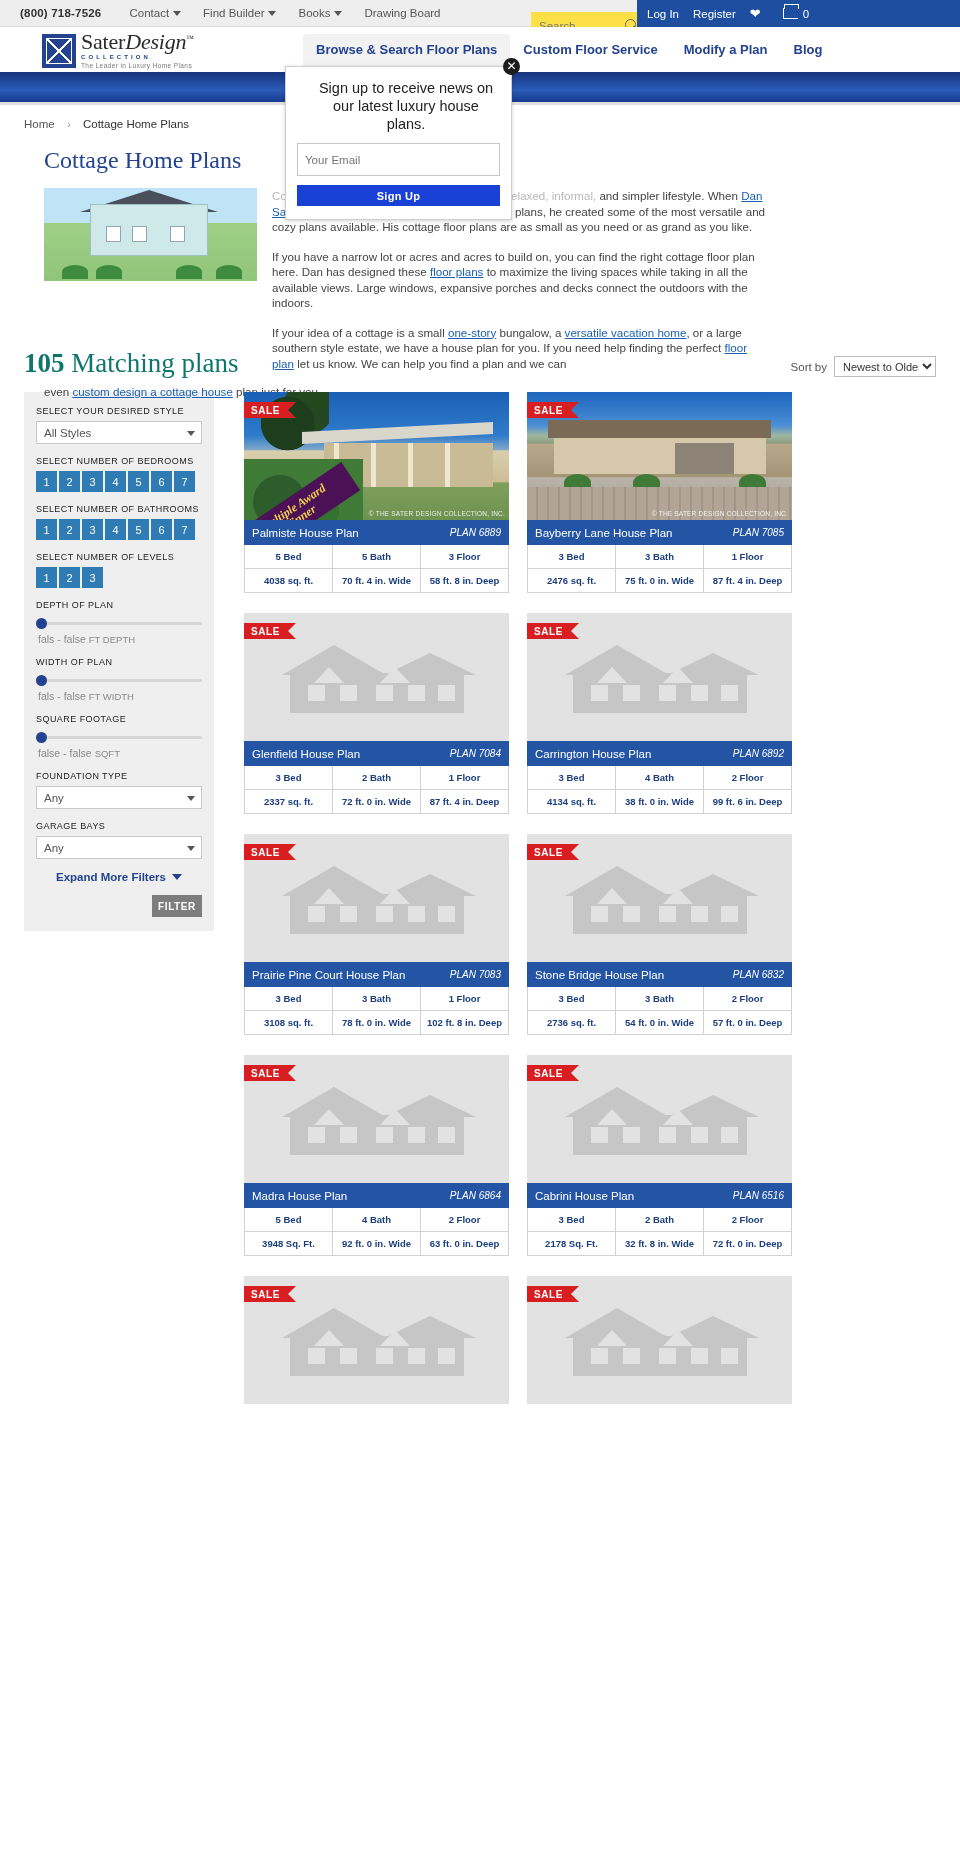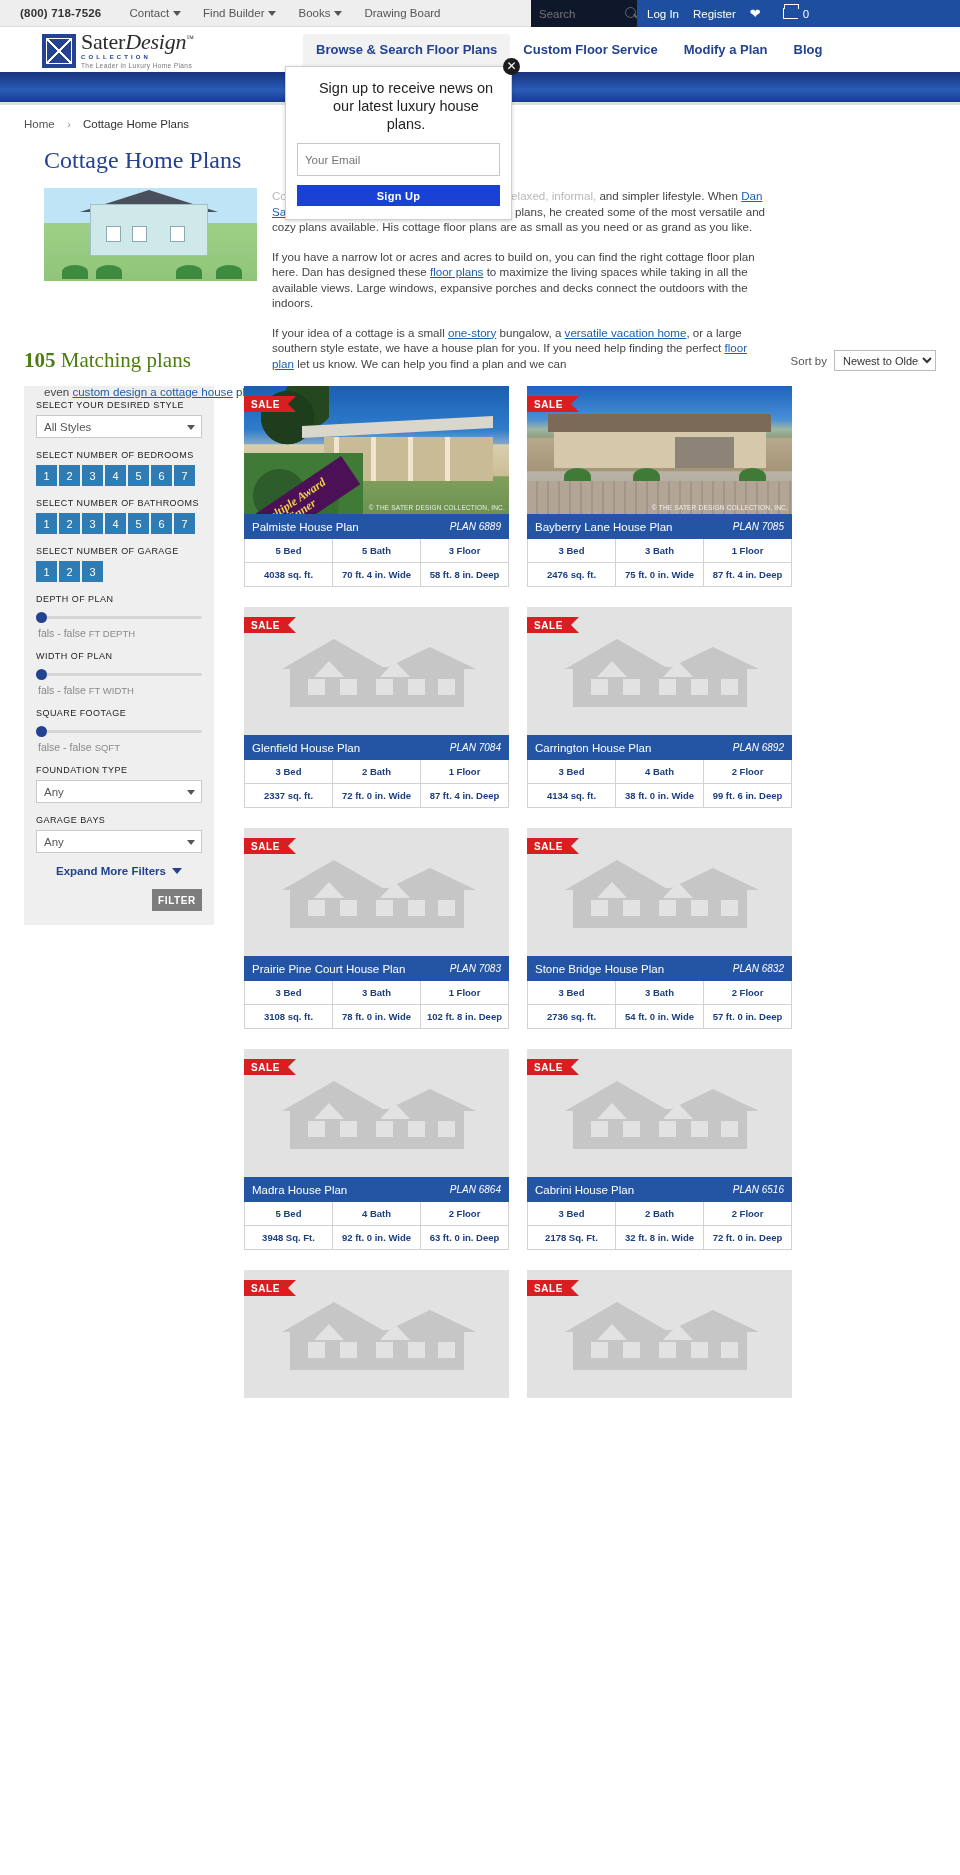--- a/index.html
+++ b/index.html
@@ -13,22 +13,22 @@
   
   .utility-bar{
     height:27px; background:#eeeeee; border-bottom:1px solid #dcdcdc;
     display:flex; align-items:center; position:relative;
   }
   .phone{ font-size:11.5px; font-weight:bold; color:#333; margin-left:20px; letter-spacing:.2px;}
   .util-links{ display:flex; align-items:center; margin-left:28px; gap:22px;}
   .util-links a{ font-size:11.5px; color:#555; text-decoration:none; display:flex; align-items:center; gap:4px;}
   .caret-dn{ width:0;height:0;border-left:4px solid transparent;border-right:4px solid transparent;border-top:5px solid #555;display:inline-block;}
   .search-box{
-    position:absolute; left:531px; top:0; width:116px; height:27px;
-    background:#0f172a; display:flex; align-items:center; padding:0 6px;
+    position:absolute; left:531px; top:12px; width:116px; height:27px;
+    background:#fde047; display:flex; align-items:center; padding:0 6px;
   }
   .search-box input{
     border:0;background:transparent;outline:none;font-size:11.5px;color:#777;
     width:88px; font-family:"Liberation Sans", sans-serif;
   }
   .search-ico{ width:13px;height:13px;position:relative; flex:0 0 13px;}
   .search-ico::before{content:"";position:absolute;left:0;top:0;width:9px;height:9px;border:1.6px solid #666;border-radius:50%;}
   .search-ico::after{content:"";position:absolute;left:8px;top:8px;width:5px;height:1.6px;background:#666;transform:rotate(45deg);}
   .account-bar{
     position:absolute; left:637px; top:0; width:323px; height:27px;
@@ -104,21 +104,21 @@
   .intro-img .bush{position:absolute;bottom:2px;width:26px;height:14px;background:#3e8a3f;border-radius:50% 50% 0 0;}
   .intro-text{ margin-left:272px; padding-right:192px; }
   .intro-text p{ font-size:11.6px; line-height:15.5px; color:#444; margin:0 0 14px 0;}
   .intro-text a{color:#1a5fb4;text-decoration:underline;}
   .intro-line-muted{ color:#b9b9b9; }
   .intro-tail{ margin:0 0 0 44px; font-size:11.6px; color:#444;}
   .intro-tail a{color:#1a5fb4;text-decoration:underline;}
 
   
   .results-head{ display:flex; align-items:flex-end; margin:20px 0 0 0; padding:0 24px 0 24px;}
-  .count-title{ font-family:"Liberation Serif", serif; font-size:21px; color:#4d7c0f; font-weight:normal;}
+  .count-title{ font-family:"Liberation Serif", serif; font-size:27px; color:#0f766e; font-weight:normal;}
   .count-title b{ font-weight:bold; }
   .sort-wrap{ margin-left:auto; display:flex; align-items:center; gap:7px; padding-bottom:2px;}
   .sort-label{ font-size:11.5px; color:#555; }
   .sort-select{
     width:102px; height:21px; border:1px solid #bbb; background:#fff;
     font-size:11px; color:#333; font-family:"Liberation Sans", sans-serif;
     padding-left:4px;
   }
 
   
@@ -369,21 +369,21 @@
         <div class="numbtn">2</div>
         <div class="numbtn">3</div>
         <div class="numbtn">4</div>
         <div class="numbtn">5</div>
         <div class="numbtn">6</div>
         <div class="numbtn">7</div>
       </div>
     </div>
 
     <div class="fgroup">
-      <div class="flabel">SELECT NUMBER OF GARAGE</div>
+      <div class="flabel">SELECT NUMBER OF LEVELS</div>
       <div class="numrow">
         <div class="numbtn">1</div>
         <div class="numbtn">2</div>
         <div class="numbtn">3</div>
       </div>
     </div>
 
     <div class="fgroup">
       <div class="flabel">DEPTH OF PLAN</div>
       <div class="slider">

